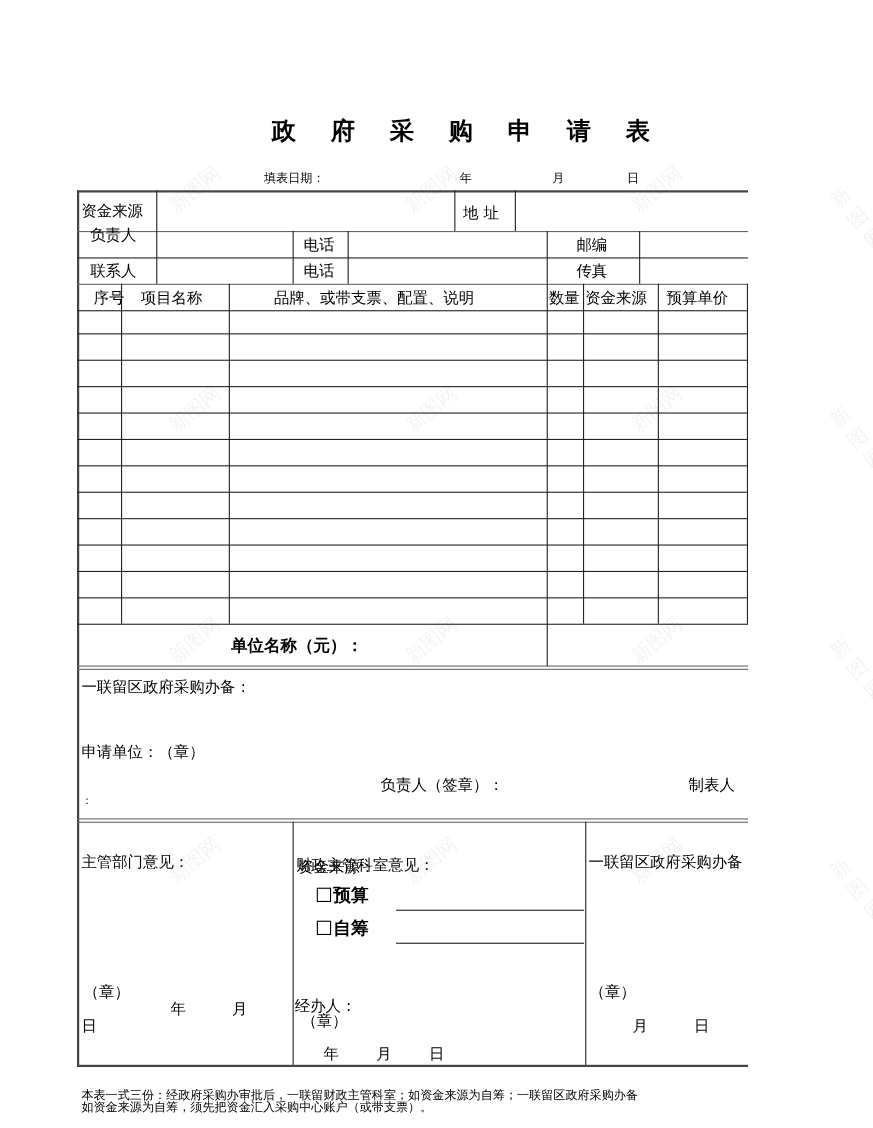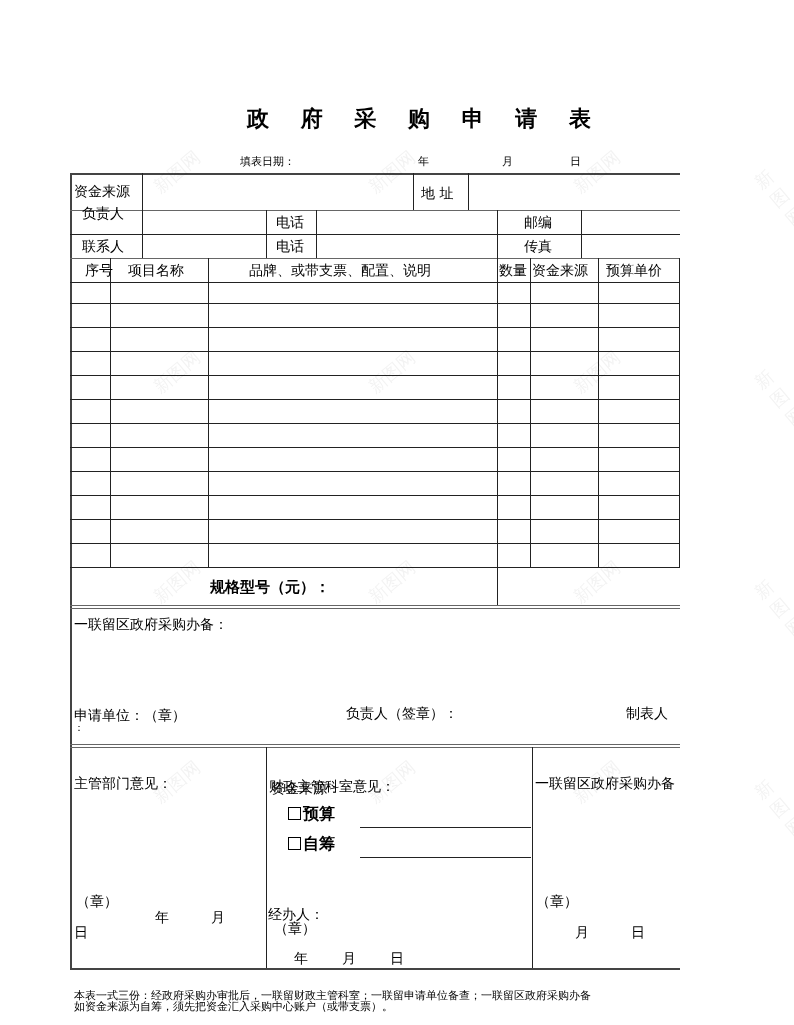--- a/index.html
+++ b/index.html
@@ -119,26 +119,26 @@
   <div class="abs" style="left:71px;top:376px;width:608px;height:23px;"></div>
   <div class="abs" style="left:71px;top:400px;width:608px;height:23px;"></div>
   <div class="abs" style="left:71px;top:424px;width:608px;height:23px;"></div>
   <div class="abs" style="left:71px;top:448px;width:608px;height:23px;"></div>
   <div class="abs" style="left:71px;top:472px;width:608px;height:23px;"></div>
   <div class="abs" style="left:71px;top:496px;width:608px;height:23px;"></div>
   <div class="abs" style="left:71px;top:520px;width:608px;height:23px;"></div>
   <div class="abs" style="left:71px;top:544px;width:608px;height:23px;"></div>
 </div>
 
-<div class="cell-text bold" style="left:210px;top:578px;font-size:15px;">规格型号（元）：</div>
+<div class="cell-text bold" style="left:210px;top:578px;font-size:15px;">单位名称（元）：</div>
 <div class="cell-text" style="left:500px;top:570px;width:178px;height:34px;"></div>
 
 <div class="cell-text" style="left:74px;top:616px;">一联留区政府采购办备：</div>
 <div class="abs" style="left:74px;top:636px;width:604px;height:60px;"></div>
-<div class="cell-text" style="left:74px;top:707px;">申请单位：（章）</div>
+<div class="cell-text" style="left:74px;top:675px;">申请单位：（章）</div>
 <div class="cell-text" style="left:74px;top:721px;font-size:10px;">：</div>
 <div class="cell-text" style="left:346px;top:705px;">负责人（签章）：</div>
 <div class="cell-text" style="left:626px;top:705px;">制表人</div>
 
 <div>
   <div class="cell-text" style="left:74px;top:775px;">主管部门意见：</div>
   <div class="cell-text" style="left:76px;top:893px;">（章）</div>
   <div class="cell-text" style="left:155px;top:909px;">年</div>
   <div class="cell-text" style="left:211px;top:909px;">月</div>
   <div class="cell-text" style="left:74px;top:924px;">日</div>
@@ -160,21 +160,21 @@
   <div class="cell-text" style="left:390px;top:950px;">日</div>
 </div>
 
 <div>
   <div class="cell-text" style="left:535px;top:775px;width:144px;overflow:hidden;">一联留区政府采购办备</div>
   <div class="cell-text" style="left:536px;top:893px;">（章）</div>
   <div class="cell-text" style="left:575px;top:924px;">月</div>
   <div class="cell-text" style="left:631px;top:924px;">日</div>
 </div>
 
-<div class="abs footer" style="left:74px;top:990px;width:610px;overflow:hidden;">本表一式三份：经政府采购办审批后，一联留财政主管科室；一联留申请单位备查；一联留区政府采购办备</div>
+<div class="abs footer" style="left:74px;top:990px;width:610px;overflow:hidden;">本表一式三份：经政府采购办审批后，一联留财政主管科室；如资金来源为自筹；一联留区政府采购办备</div>
 <div class="abs footer" style="left:74px;top:1001px;">如资金来源为自筹，须先把资金汇入采购中心账户（或带支票）。</div>
 
 <div class="watermark" style="left:150px;top:570px;">新图网</div>
 <div class="watermark" style="left:365px;top:570px;">新图网</div>
 <div class="watermark" style="left:570px;top:570px;">新图网</div>
 <div class="watermark" style="left:150px;top:360px;">新图网</div>
 <div class="watermark" style="left:365px;top:360px;">新图网</div>
 <div class="watermark" style="left:570px;top:360px;">新图网</div>
 <div class="watermark" style="left:150px;top:160px;">新图网</div>
 <div class="watermark" style="left:365px;top:160px;">新图网</div>

